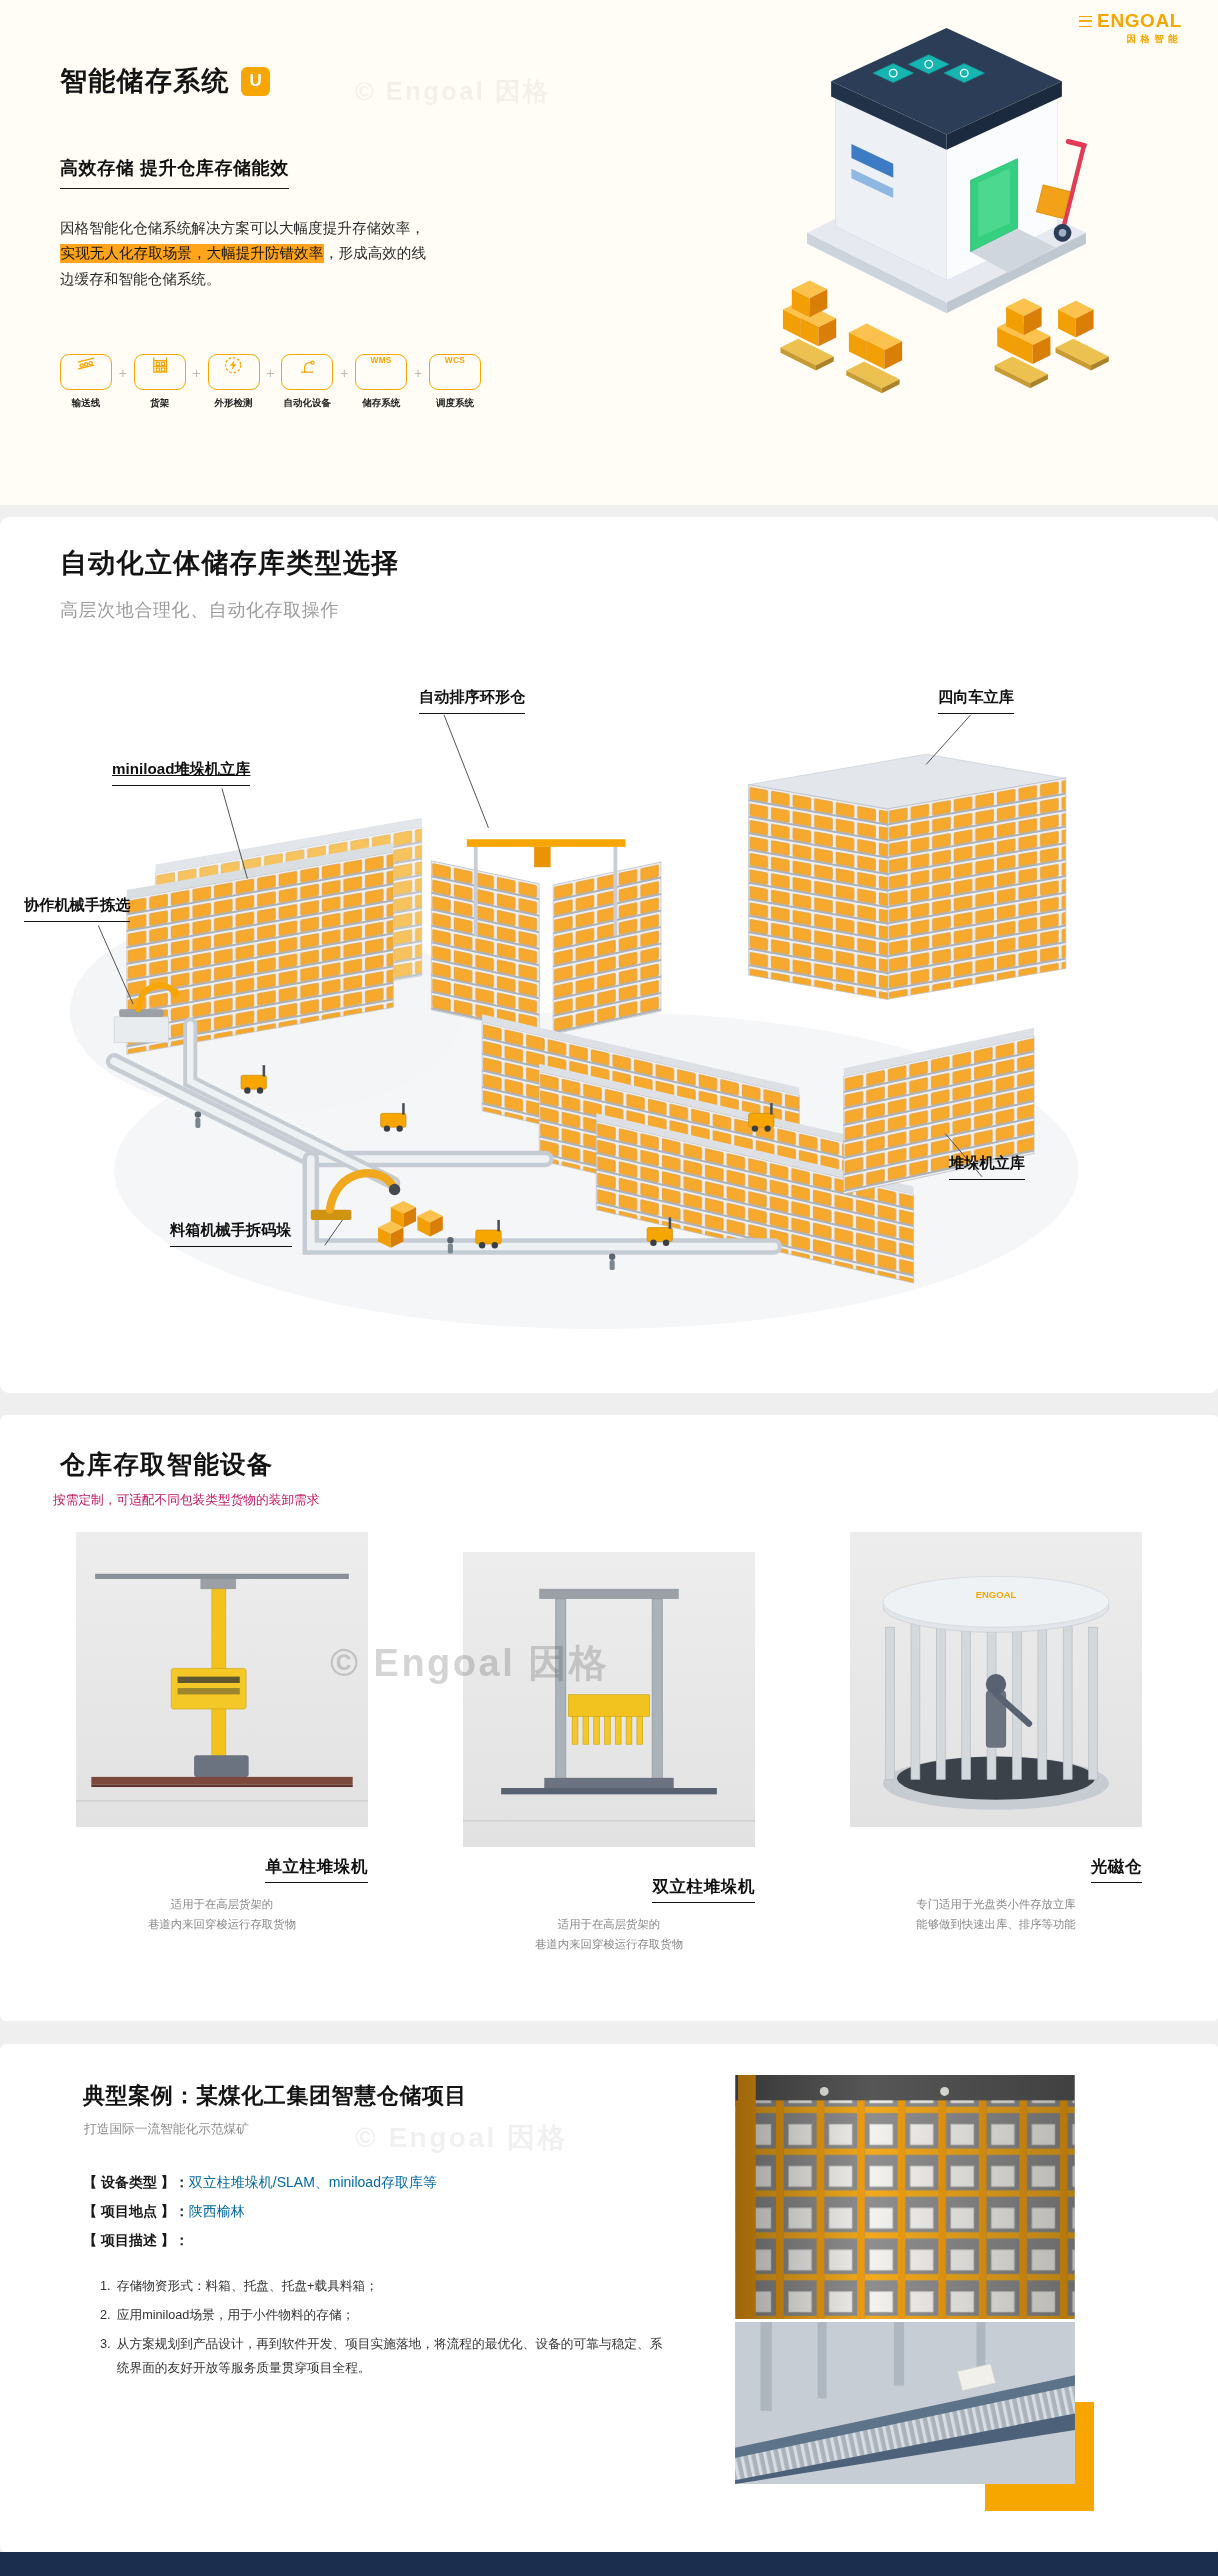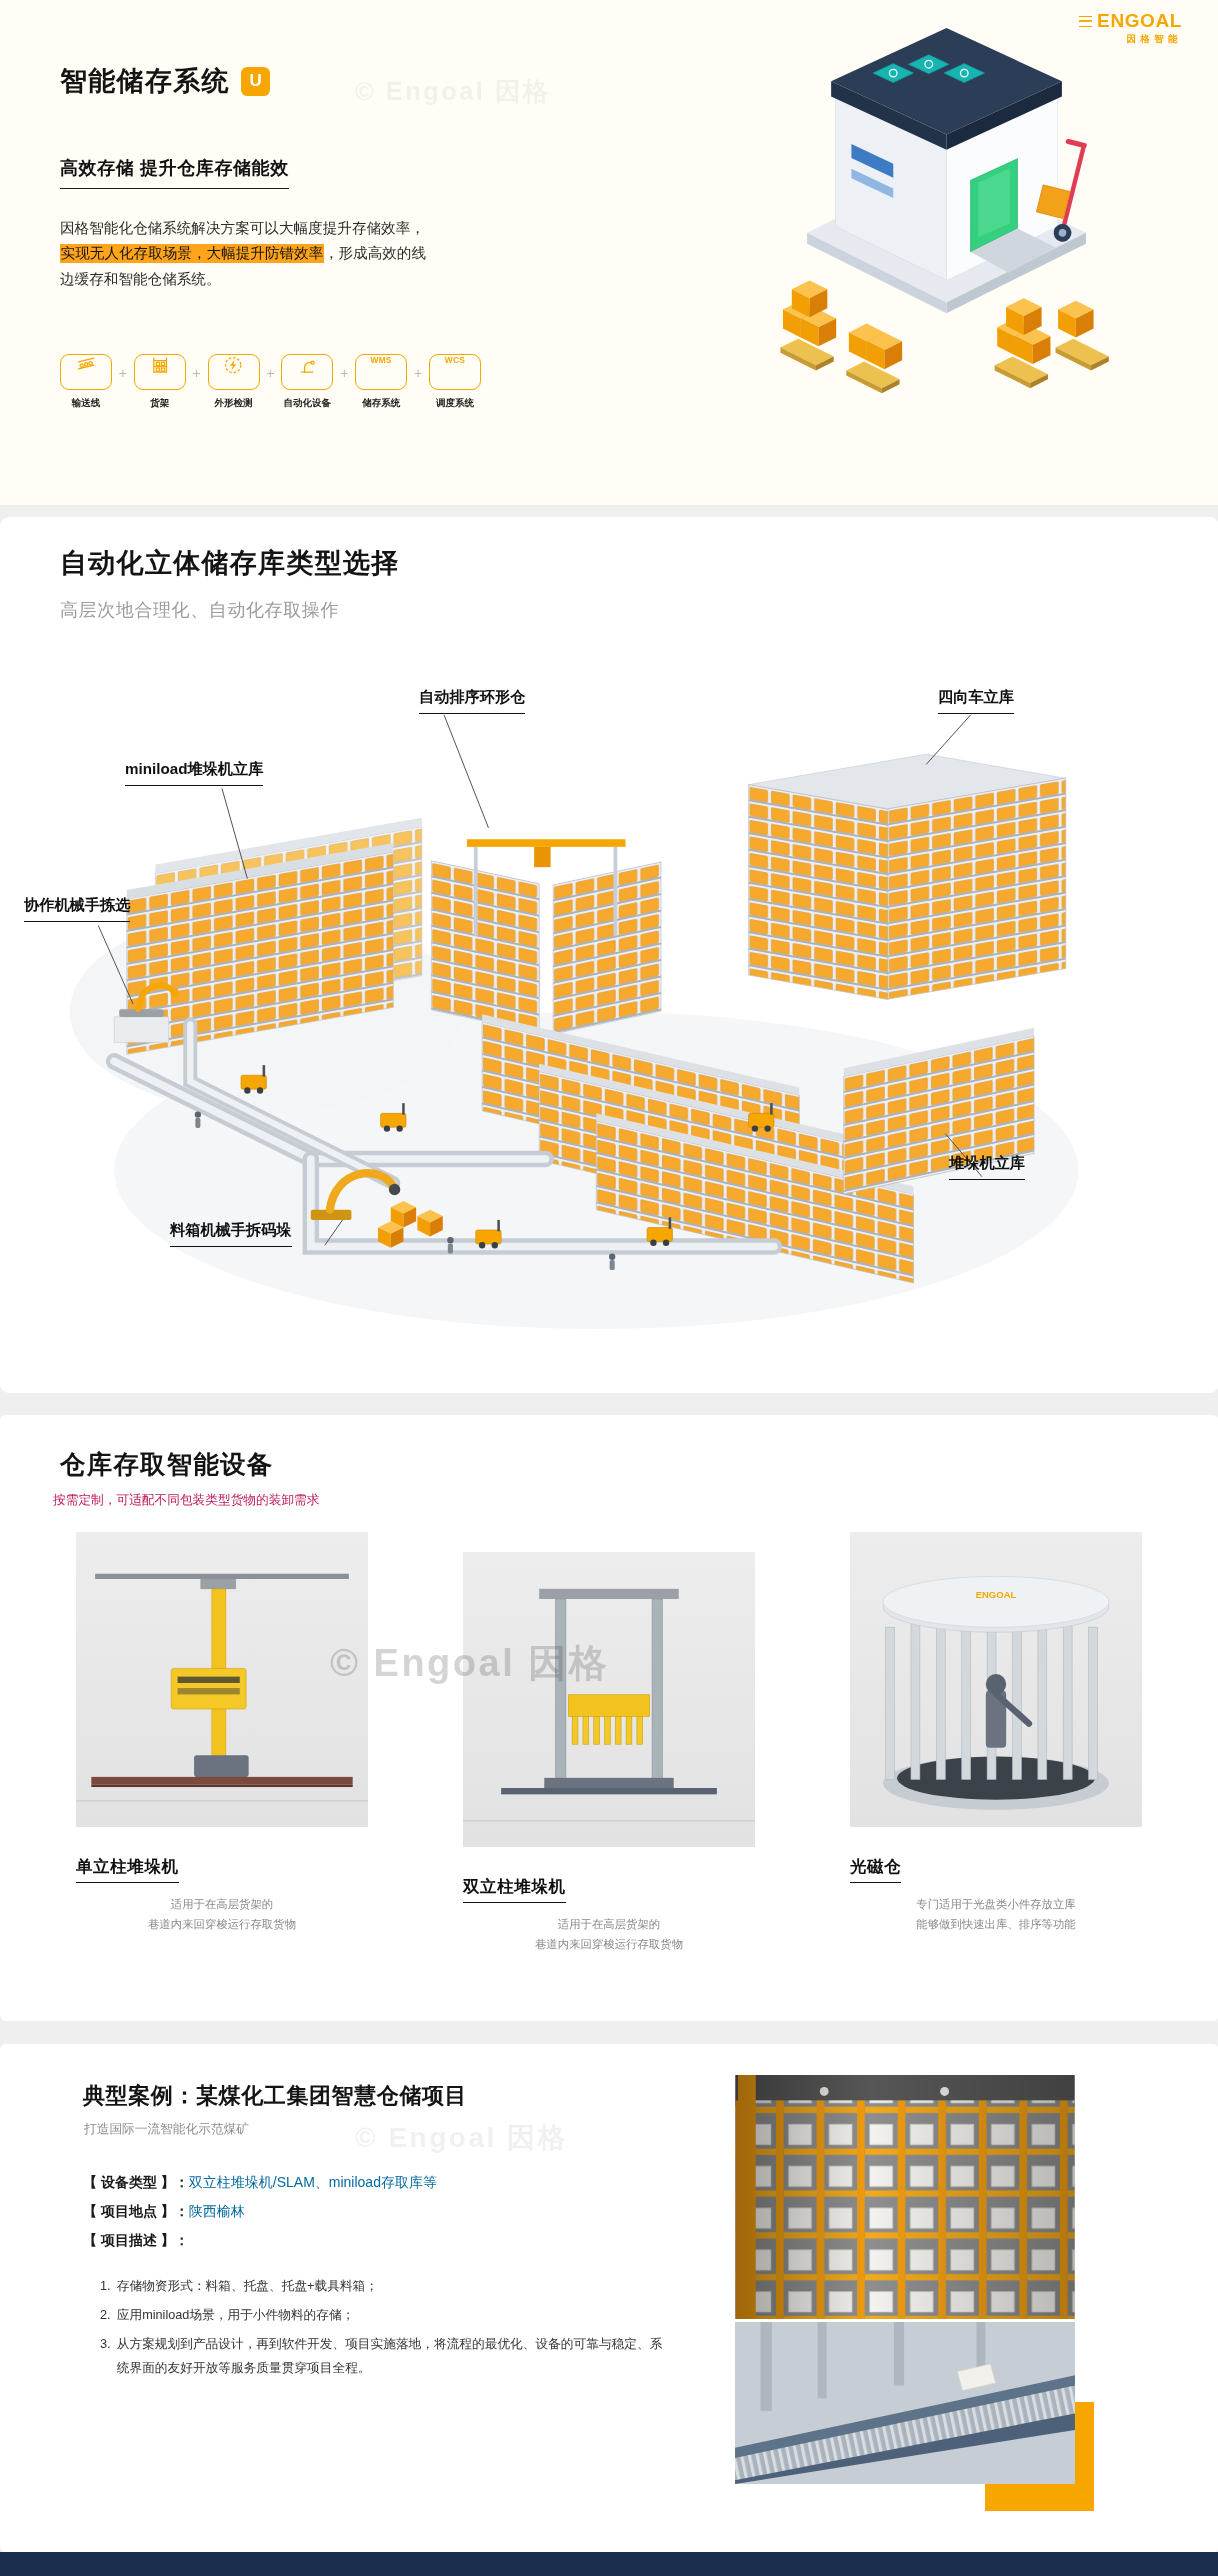--- a/index.html
+++ b/index.html
@@ -45,32 +45,32 @@
   .wm-4 { left:355px; top:75px; font-size:28px; color:rgba(0,0,0,0.06); }
   
   #sec2 { top:517px; height:876px; background:#ffffff; border-radius:9px; }
   .s2-title { position:absolute; left:60px; top:28px; font-size:27px; font-weight:800; color:#141414; letter-spacing:1.3px; }
   .s2-sub { position:absolute; left:60px; top:81px; font-size:18px; color:#9b9b9b; letter-spacing:0.6px; }
   .s2-art { position:absolute; left:38px; top:152px; }
   .callout { position:absolute; font-size:15.2px; font-weight:700; color:#111;
     padding-bottom:5.1px; border-bottom:1.3px solid #111; z-index:2; }
   .co-ring { left:419px; top:170px; }
   .co-fourway { left:938px; top:170px; }
-  .co-miniload { left:125px; top:242px; }
+  .co-miniload { left:112px; top:242px;text-decoration:underline; }
   .co-cobot { left:24px; top:378px; }
   .co-depal { left:170px; top:703px; }
   .co-stacker { left:949px; top:636px; }
   
   #sec3 { top:1415px; height:606px; background:#ffffff; border-radius:6.3px;padding-left:28px; }
   .s3-title { position:absolute; left:60px; top:33px; font-size:25.4px; font-weight:800; color:#141414; letter-spacing:1.3px; }
   .s3-sub { position:absolute; left:53px; top:77px; font-size:12.7px; color:#be185d; }
   .dev-card { position:absolute; top:117px; width:292px; }
   .dev-card.c0 { left:76px; } .dev-card.c1 { left:463px;margin-top:20px; } .dev-card.c2 { left:850px; }
   .dev-img { width:292px; height:295px; background:linear-gradient(#ededed,#e2e2e2); overflow:hidden; }
-  .dev-name { text-align:left; margin-top:29px; }
+  .dev-name { text-align:right; margin-top:29px; }
   .dev-name span { display:inline-block; font-size:16.5px; font-weight:800; color:#111;
     padding-bottom:4.4px; border-bottom:1.3px solid #111; letter-spacing:0.6px; }
   .dev-desc { margin-top:10.2px; text-align:center; font-size:11.4px; color:#8a8a8a; line-height:20.3px; }
   
   #sec4 { top:2044px; height:508px; background:#ffffff; border-radius:6.3px; }
   .s4-title { position:absolute; left:83px; top:37px; font-size:22px; font-weight:800; color:#141414; letter-spacing:0.6px; }
   .s4-sub { position:absolute; left:84px; top:77px; font-size:12.7px; color:#8d8d8d; }
   .s4-info { position:absolute; left:83px; top:124px; font-size:14px; line-height:29px; }
   .s4-info .lbl { font-weight:700; color:#1a1a1a; }
   .s4-info .val { color:#0369a1; }

